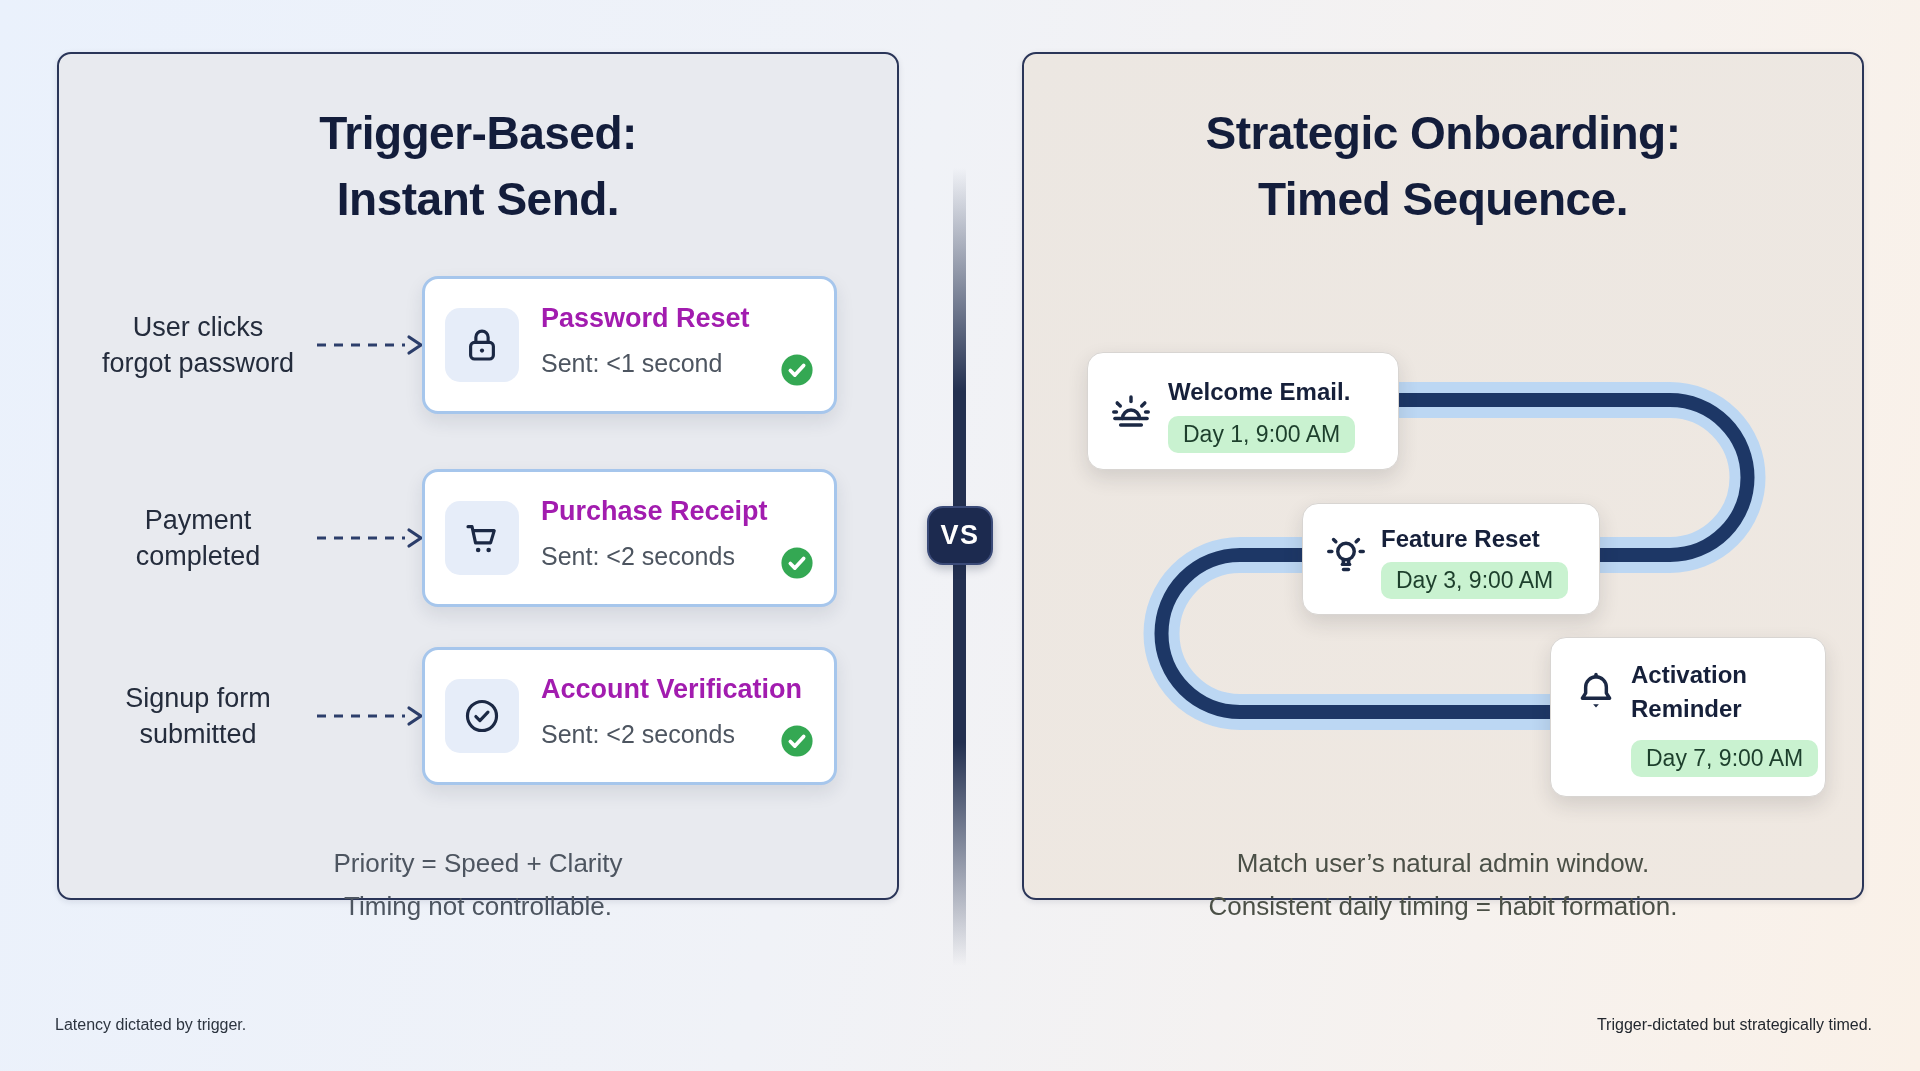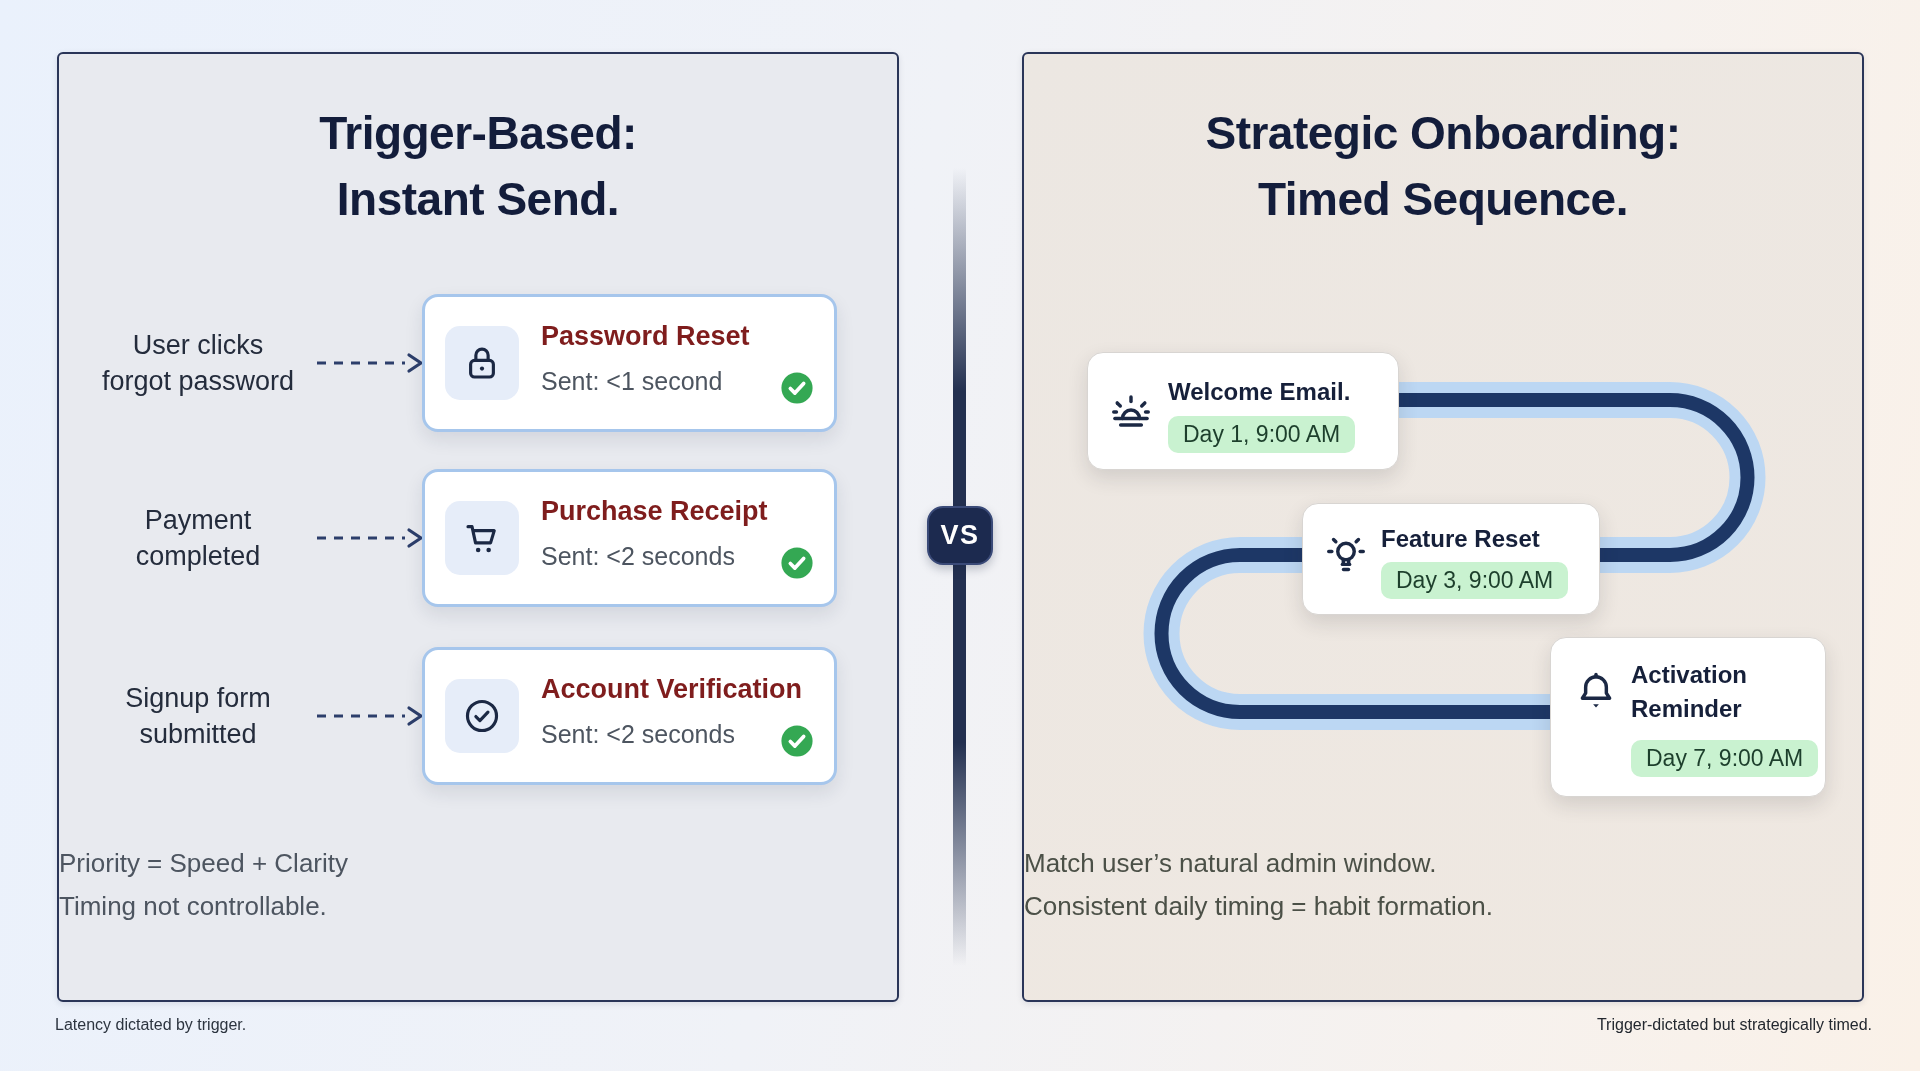--- a/index.html
+++ b/index.html
@@ -1,34 +1,34 @@
 <!DOCTYPE html>
 <html><head>
 <meta charset="utf-8">
 <style>
   html,body{margin:0;padding:0;}
   .canvas{
     position:relative;width:1920px;height:1071px;overflow:hidden;
     background:linear-gradient(102deg,#eaf1fc 0%,#f0f2f7 45%,#faf1e8 100%);
     font-family:"Liberation Sans",sans-serif;color:#131d3b;
   }
-  .panel{position:absolute;top:52px;width:842px;height:950px;border:2px solid #2a3558;border-radius:6px;box-sizing:border-box;box-shadow:0 2px 6px rgba(20,30,60,.10);}
+  .panel{position:absolute;top:52px;width:842px;height:848px;border:2px solid #2a3558;border-radius:14px;box-sizing:border-box;box-shadow:0 2px 6px rgba(20,30,60,.10);}
   .panel-left{left:57px;background:#e8eaef;}
   .panel-right{left:1022px;background:linear-gradient(150deg,#ece7e2 0%,#efe8e1 100%);}
   .panel-title{position:absolute;top:46px;left:0;right:0;text-align:center;font-size:46px;line-height:66px;font-weight:700;letter-spacing:-.5px;color:#131d3b;}
   
   .trigger-row{position:absolute;left:0;width:100%;height:138px;}
   .trigger-label{position:absolute;left:14px;width:250px;top:50%;transform:translateY(-50%);text-align:center;font-size:27px;line-height:36px;color:#242c3c;font-weight:500;}
   .arrow-wrap{position:absolute;left:256px;top:50%;transform:translateY(-50%);width:110px;height:24px;}
   .trigger-card{position:absolute;left:363px;top:0;width:415px;height:138px;background:#fff;border:3px solid #a6c6ec;border-radius:16px;box-sizing:border-box;box-shadow:0 8px 18px rgba(25,35,70,.10);}
   .tile{position:absolute;left:20px;top:50%;transform:translateY(-50%);width:74px;height:74px;border-radius:15px;background:#e6edf9;display:flex;align-items:center;justify-content:center;}
-  .card-title{position:absolute;left:116px;top:24px;font-size:27px;font-weight:700;color:#7f1d1d;white-space:nowrap;}
+  .card-title{position:absolute;left:116px;top:24px;font-size:27px;font-weight:700;color:#a21caf;white-space:nowrap;}
   .card-sub{position:absolute;left:116px;top:70px;font-size:25px;color:#4d5560;white-space:nowrap;}
   .status-check{position:absolute;right:20px;top:74px;width:34px;height:34px;}
-  .footnote{position:absolute;left:0;right:0;top:788px;font-size:26px;line-height:43px;color:#4d5560;}
+  .footnote{position:absolute;left:0;right:0;top:788px;text-align:center;font-size:26px;line-height:43px;color:#4d5560;}
   
   .divider-line{position:absolute;left:953px;top:168px;width:13px;height:798px;background:linear-gradient(180deg,rgba(35,48,80,0) 0%,#233050 28%,#233050 72%,rgba(35,48,80,0) 100%);}
   .vs-badge{position:absolute;left:927px;top:506px;width:66px;height:59px;background:#1c2a4f;border:2px solid #3a4a78;border-radius:16px;color:#fff;font-weight:700;font-size:27px;letter-spacing:1.5px;display:flex;align-items:center;justify-content:center;box-sizing:border-box;box-shadow:0 4px 10px rgba(20,30,60,.25);}
   
   .signup-note{position:absolute;left:66px;top:214px;display:flex;align-items:center;gap:13px;font-size:26px;color:#4d5560;}
   .path-svg{position:absolute;left:0;top:0;}
   .step-card{position:absolute;background:#fff;border:1.5px solid #d8d5d2;border-radius:16px;box-sizing:border-box;box-shadow:0 8px 20px rgba(40,40,50,.14);}
   .step-title{position:absolute;font-size:24px;font-weight:700;color:#16203a;line-height:34px;}
   .day-pill{position:absolute;background:#c9f2d0;color:#1d3f2c;font-size:23px;font-weight:500;padding:5px 15px;border-radius:10px;white-space:nowrap;}
   .step-icon{position:absolute;}
@@ -42,21 +42,21 @@
 <body>
 
 <div class="canvas">
 
   <div class="panel panel-left">
     <div class="panel-title">
       <div>Trigger-Based:</div>
       <div>Instant Send.</div>
     </div>
 
-    <div class="trigger-row" style="top:240px;">
+    <div class="trigger-row" style="top:222px;">
       <div class="trigger-label">
         <div>User clicks</div>
         <div>forgot password</div>
       </div>
       <div class="arrow-wrap">
         <svg width="110" height="24" viewBox="0 0 110 24">
             <line x1="2" y1="12" x2="90" y2="12" stroke="#2c3e6b" stroke-width="3.2" stroke-dasharray="9 8"></line>
             <polyline points="94 4, 106 12, 94 20" fill="none" stroke="#2c3e6b" stroke-width="3.2" stroke-linecap="round" stroke-linejoin="round"></polyline>
           </svg>
       </div>

